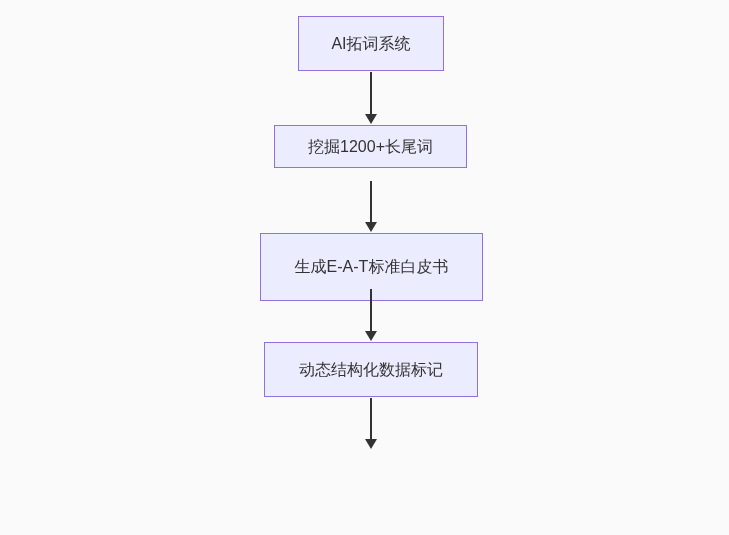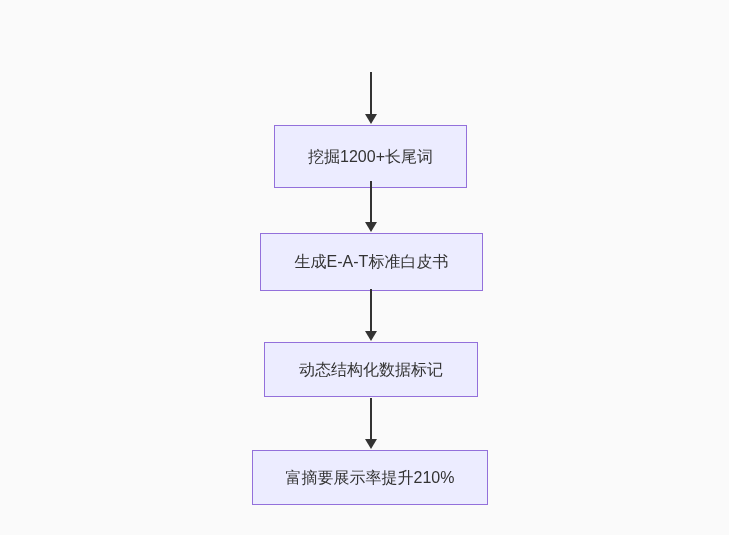--- a/index.html
+++ b/index.html
@@ -26,22 +26,22 @@
     color: #333333;
     font-size: 16px;
     line-height: 1;
     display: flex;
     align-items: center;
     justify-content: center;
     text-align: center;
     white-space: nowrap;
   }
   .flow-node-1 { left: 298px; top: 16px;  width: 146px; height: 55px; }
-  .flow-node-2 { left: 274px; top: 125px; width: 193px; height: 63px; }
-  .flow-node-3 { left: 260px; top: 233px; width: 223px; height: 58px; }
+  .flow-node-2 { left: 274px; top: 125px; width: 193px; height: 43px; }
+  .flow-node-3 { left: 260px; top: 233px; width: 223px; height: 68px; }
   .flow-node-4 { left: 264px; top: 342px; width: 214px; height: 55px; justify-content: center; }
   .flow-node-5 { left: 252px; top: 450px; width: 236px; height: 55px; }
 
   .flow-arrow {
     position: absolute;
     left: 364px;           
     width: 13px;
   }
   .flow-arrow .shaft {
     position: absolute;
@@ -64,20 +64,23 @@
   .flow-arrow-2 { top: 181px; height: 51px; }
   .flow-arrow-3 { top: 289px; height: 52px; }
   .flow-arrow-4 { top: 398px; height: 51px; }
   .flow-arrow .shaft { height: calc(100% - 8px); }
 </style>
 </head>
 <body>
 
 <div class="flowchart">
 
+  <div class="flow-node flow-node-1">
+    <span>AI拓词系统</span>
+  </div>
 
   <div class="flow-arrow flow-arrow-1">
     <div class="shaft"></div>
     <div class="head"></div>
   </div>
 
   <div class="flow-node flow-node-2">
     <span>挖掘1200+长尾词</span>
   </div>
 
@@ -97,17 +100,14 @@
 
   <div class="flow-node flow-node-4">
     <span>动态结构化数据标记</span>
   </div>
 
   <div class="flow-arrow flow-arrow-4">
     <div class="shaft"></div>
     <div class="head"></div>
   </div>
 
-  <div class="flow-node flow-node-5">
-    <span>富摘要展示率提升210%</span>
-  </div>
 
 </div>
 
 </body></html>

